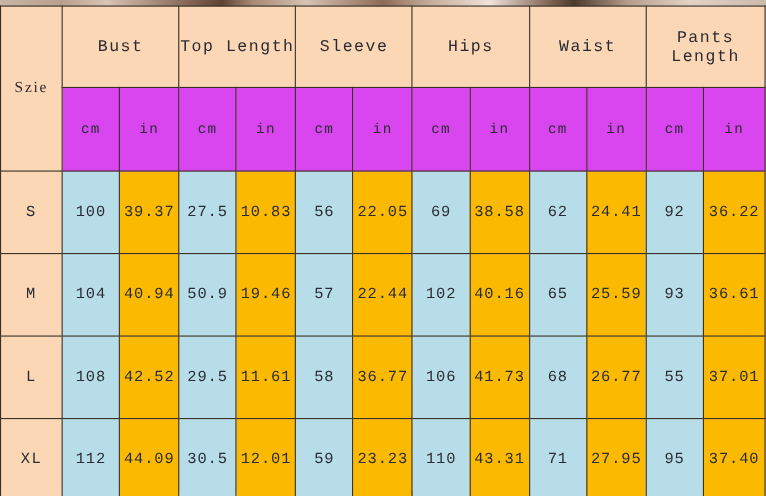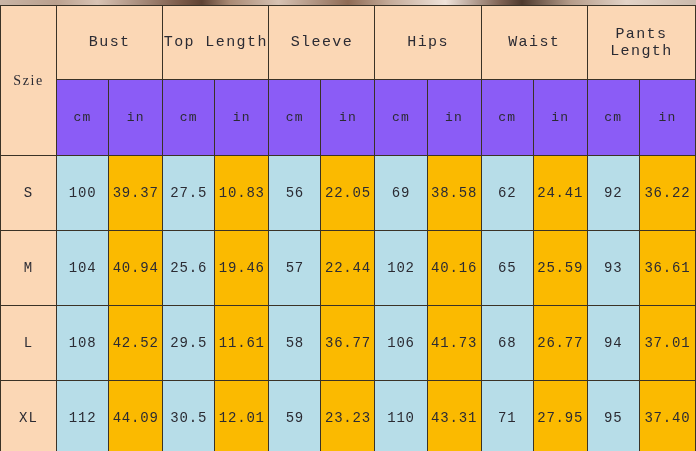--- a/index.html
+++ b/index.html
@@ -60,21 +60,21 @@
 
   
   .hdr-group {
     background: #fbd7b5;
     font-size: 15px;
     letter-spacing: 1.4px;
     height: 73px;
     margin-top: 16px;
   }
   .hdr-unit {
-    background: #8b5cf6;
+    background: #d946ef;
     font-size: 13px;
     letter-spacing: 1.2px;
     height: 75px;
   }
   .hdr-size {
     background: #fbd7b5;
     font-size: 14px;
     letter-spacing: 1.6px;
     font-family: Liberation Serif, serif;
   }
@@ -156,21 +156,21 @@
         <td class="cell-in">38.58</td>
         <td class="cell-cm">62</td>
         <td class="cell-in">24.41</td>
         <td class="cell-cm">92</td>
         <td class="cell-in">36.22</td>
       </tr>
       <tr class="row-body">
         <td class="cell-size">M</td>
         <td class="cell-cm">104</td>
         <td class="cell-in">40.94</td>
-        <td class="cell-cm">25.6</td>
+        <td class="cell-cm">50.9</td>
         <td class="cell-in">19.46</td>
         <td class="cell-cm">57</td>
         <td class="cell-in">22.44</td>
         <td class="cell-cm">102</td>
         <td class="cell-in">40.16</td>
         <td class="cell-cm">65</td>
         <td class="cell-in">25.59</td>
         <td class="cell-cm">93</td>
         <td class="cell-in">36.61</td>
       </tr>
@@ -179,21 +179,21 @@
         <td class="cell-cm">108</td>
         <td class="cell-in">42.52</td>
         <td class="cell-cm">29.5</td>
         <td class="cell-in">11.61</td>
         <td class="cell-cm">58</td>
         <td class="cell-in">36.77</td>
         <td class="cell-cm">106</td>
         <td class="cell-in">41.73</td>
         <td class="cell-cm">68</td>
         <td class="cell-in">26.77</td>
-        <td class="cell-cm">94</td>
+        <td class="cell-cm">55</td>
         <td class="cell-in">37.01</td>
       </tr>
       <tr class="row-body">
         <td class="cell-size">XL</td>
         <td class="cell-cm">112</td>
         <td class="cell-in">44.09</td>
         <td class="cell-cm">30.5</td>
         <td class="cell-in">12.01</td>
         <td class="cell-cm">59</td>
         <td class="cell-in">23.23</td>

